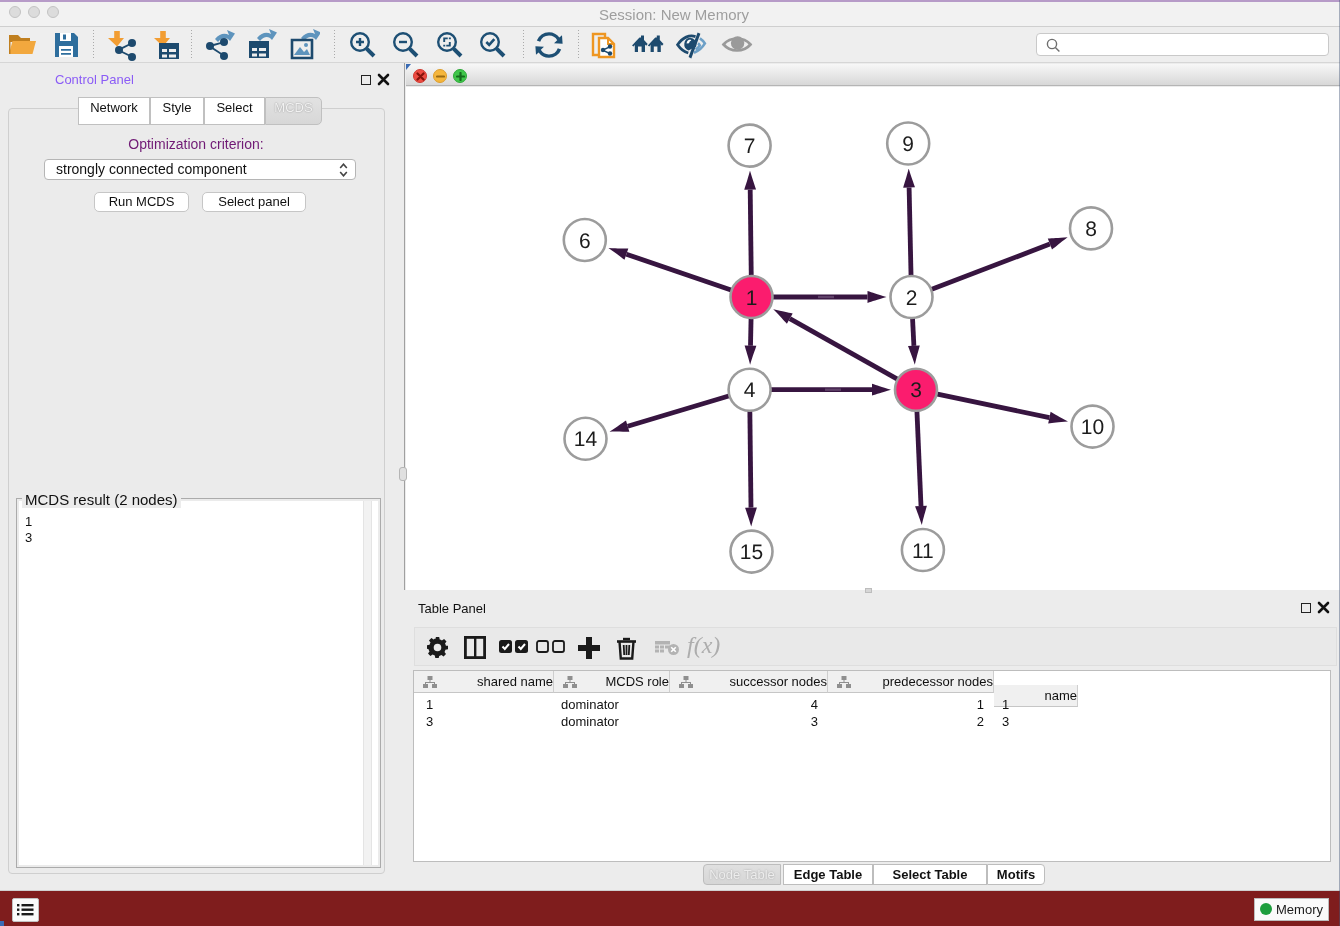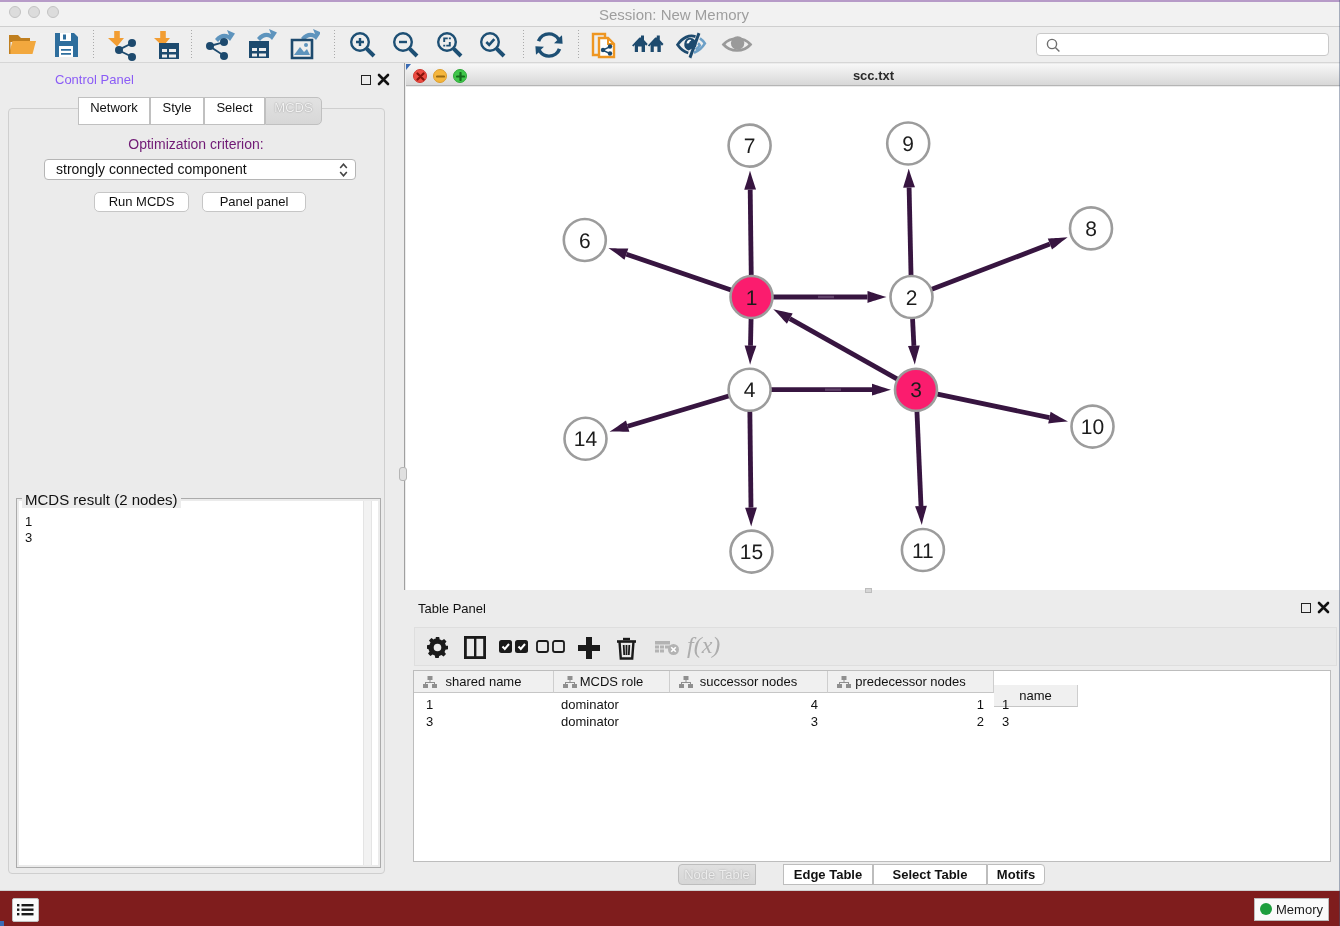--- a/index.html
+++ b/index.html
@@ -33,21 +33,21 @@
 #netwin { left:404px; top:63px; width:936px; height:527px; border-left:1px solid #a0a0a0; }
 #nettitle { position:absolute; left:1px; top:1px; width:935px; height:22px; background:linear-gradient(#f7f7f7,#d8d8d8); border-bottom:1px solid #b5b5b5; }
 #nettext { position:absolute; width:100%; text-align:center; top:4px; font-size:13px; font-weight:bold; color:#2a2a2a; }
 .light { position:absolute; top:5px; width:14px; height:14px; border-radius:50%; }
 #netcanvas { position:absolute; left:1px; top:24px; width:935px; height:503px; background:#fff; }
 
 #tpanel { left:404px; top:590px; width:936px; height:300px; background:#ececec; }
 #tp-title { position:absolute; left:14px; top:11px; font-size:13px; color:#111; }
 #tp-toolbar { position:absolute; left:10px; top:37px; width:923px; height:39px; background:#e9e9e9; border:1px solid #dedede; }
 #tp-table { position:absolute; left:9px; top:80px; width:918px; height:192px; background:#fff; border:1px solid #bdbdbd; }
-.th { position:absolute; top:0; height:22px; background:#f0f0f0; border-right:1px solid #cecece; border-bottom:1px solid #c6c6c6; font-size:13px; text-align:center; line-height:22px; color:#111; }
+.th { position:absolute; top:0; height:22px; background:#f0f0f0; border-right:1px solid #cecece; border-bottom:1px solid #c6c6c6; font-size:13px; text-align:right; line-height:22px; color:#111; }
 .td { position:absolute; font-size:13px; color:#111; height:17px; line-height:17px; }
 #tp-tabs { position:absolute; left:0; top:274px; width:100%; height:21px; }
 .btab { position:absolute; top:0; height:21px; background:#fff; border:1px solid #bdbdbd; font-size:13px; font-weight:bold; text-align:center; line-height:20px; color:#111; }
 .btab.sel { background:linear-gradient(#e0e0e0,#d6d6d6); color:#ededed; text-shadow:0 0 2px #a0a0a0; font-weight:normal; }
 
 #statusbar { left:0; top:890px; width:1340px; height:36px; background:#7f1d1d; border-top:1px solid #cfcfcf; }
 #listbtn { position:absolute; left:12px; top:7px; width:27px; height:24px; background:#fafafa; border:1px solid #c2c2c2; border-radius:2px; }
 #membtn { position:absolute; left:1254px; top:7px; width:75px; height:23px; background:#fafafa; border:1px solid #bdbdbd; font-size:13px; text-align:center; line-height:21px; }
 #memdot { display:inline-block; width:12px; height:12px; border-radius:50%; background:#1e9e3e; margin-right:4px; vertical-align:-1px; }
 #rightedge { left:1339px; top:0; width:1px; height:926px; background:#46597a; opacity:.45; }
@@ -214,21 +214,21 @@
   <div class="tab sel" style="left:265px; top:34px; width:57px; border-radius:0 5px 5px 0;">MCDS</div>
   <div id="cp-content"></div>
   <div id="opt-label">Optimization criterion:</div>
   <div id="combo">strongly connected component
     <svg style="position:absolute; right:7px; top:3px;" width="9" height="14" viewBox="0 0 9 14">
         <path d="M1.2 5 L4.5 1.2 L7.8 5" fill="none" stroke="#444" stroke-width="1.6"></path>
         <path d="M1.2 9 L4.5 12.8 L7.8 9" fill="none" stroke="#444" stroke-width="1.6"></path>
       </svg>
   </div>
   <div class="btn" style="left:94px; width:95px;">Run MCDS</div>
-  <div class="btn" style="left:202px; width:104px;">Panel panel</div>
+  <div class="btn" style="left:202px; width:104px;">Select panel</div>
   <div id="groupbox">
     <div id="gb-list">
       <div style="padding:13px 0 0 6px; line-height:16px;">1<br>3</div>
       <div id="gb-scroll"></div>
     </div>
     <div id="gb-label">MCDS result (2 nodes)</div>
   </div>
 </div>
 
 <div id="netwin" class="abs">
@@ -241,21 +241,20 @@
     <div class="light" style="left:47px; background:#3fc64a; border:1px solid #2fa93a;"></div>
     <svg style="position:absolute;left:9.5px;top:7.5px;" width="9" height="9" viewBox="0 0 9 9">
         <path d="M1.5 1.5 L7.5 7.5 M7.5 1.5 L1.5 7.5" stroke="#86130b" stroke-width="2.2" stroke-linecap="round"></path>
       </svg>
     <svg style="position:absolute;left:29.5px;top:7.5px;" width="9" height="9" viewBox="0 0 9 9">
         <path d="M1 4.5 L8 4.5" stroke="#9a6a13" stroke-width="2.2" stroke-linecap="round"></path>
       </svg>
     <svg style="position:absolute;left:49.5px;top:7.5px;" width="9" height="9" viewBox="0 0 9 9">
         <path d="M4.5 1 L4.5 8 M1 4.5 L8 4.5" stroke="#156b1d" stroke-width="2.2" stroke-linecap="round"></path>
       </svg>
-    <div id="nettext">scc.txt</div>
   </div>
   <div id="netcanvas">
     <svg id="graph" width="935" height="503" viewBox="0 0 935 503">
       <defs>
         <marker id="arr" markerWidth="20" markerHeight="14" refX="0" refY="0" viewBox="-1 -7 20 14" orient="auto" markerUnits="userSpaceOnUse">
           <path d="M0 -5.9 C5 -4.4 9 -2.8 19 0 C9 2.8 5 4.4 0 5.9 Z" fill="#371540"></path>
         </marker>
       </defs>
       <g stroke="#371540" stroke-width="4.8">
 <line x1="345.5" y1="210.0" x2="344.2" y2="102.6" marker-end="url(#arr)"></line>
@@ -397,21 +396,21 @@
     <div class="td" style="left:300px; top:25px; width:104px; text-align:right;">4</div>
     <div class="td" style="left:466px; top:25px; width:104px; text-align:right;">1</div>
     <div class="td" style="left:588px; top:25px;">1</div>
     <div class="td" style="left:12px; top:42px;">3</div>
     <div class="td" style="left:147px; top:42px;">dominator</div>
     <div class="td" style="left:300px; top:42px; width:104px; text-align:right;">3</div>
     <div class="td" style="left:466px; top:42px; width:104px; text-align:right;">2</div>
     <div class="td" style="left:588px; top:42px;">3</div>
   </div>
   <div id="tp-tabs">
-    <div class="btab sel" style="left:274px; width:78px; border-radius:4px 0 0 4px;">Node Table</div>
+    <div class="btab sel" style="left:299px; width:78px; border-radius:4px 0 0 4px;">Node Table</div>
     <div class="btab" style="left:379px; width:90px;">Edge Table</div>
     <div class="btab" style="left:469px; width:114px;">Select Table</div>
     <div class="btab" style="left:583px; width:58px; border-radius:0 4px 4px 0;">Motifs</div>
   </div>
 </div>
 
 <div id="statusbar" class="abs">
   <div id="listbtn">
     <svg style="position:absolute;left:4px;top:4px;" width="17" height="14" viewBox="0 0 17 14">
         <g fill="#1a1a1a">

